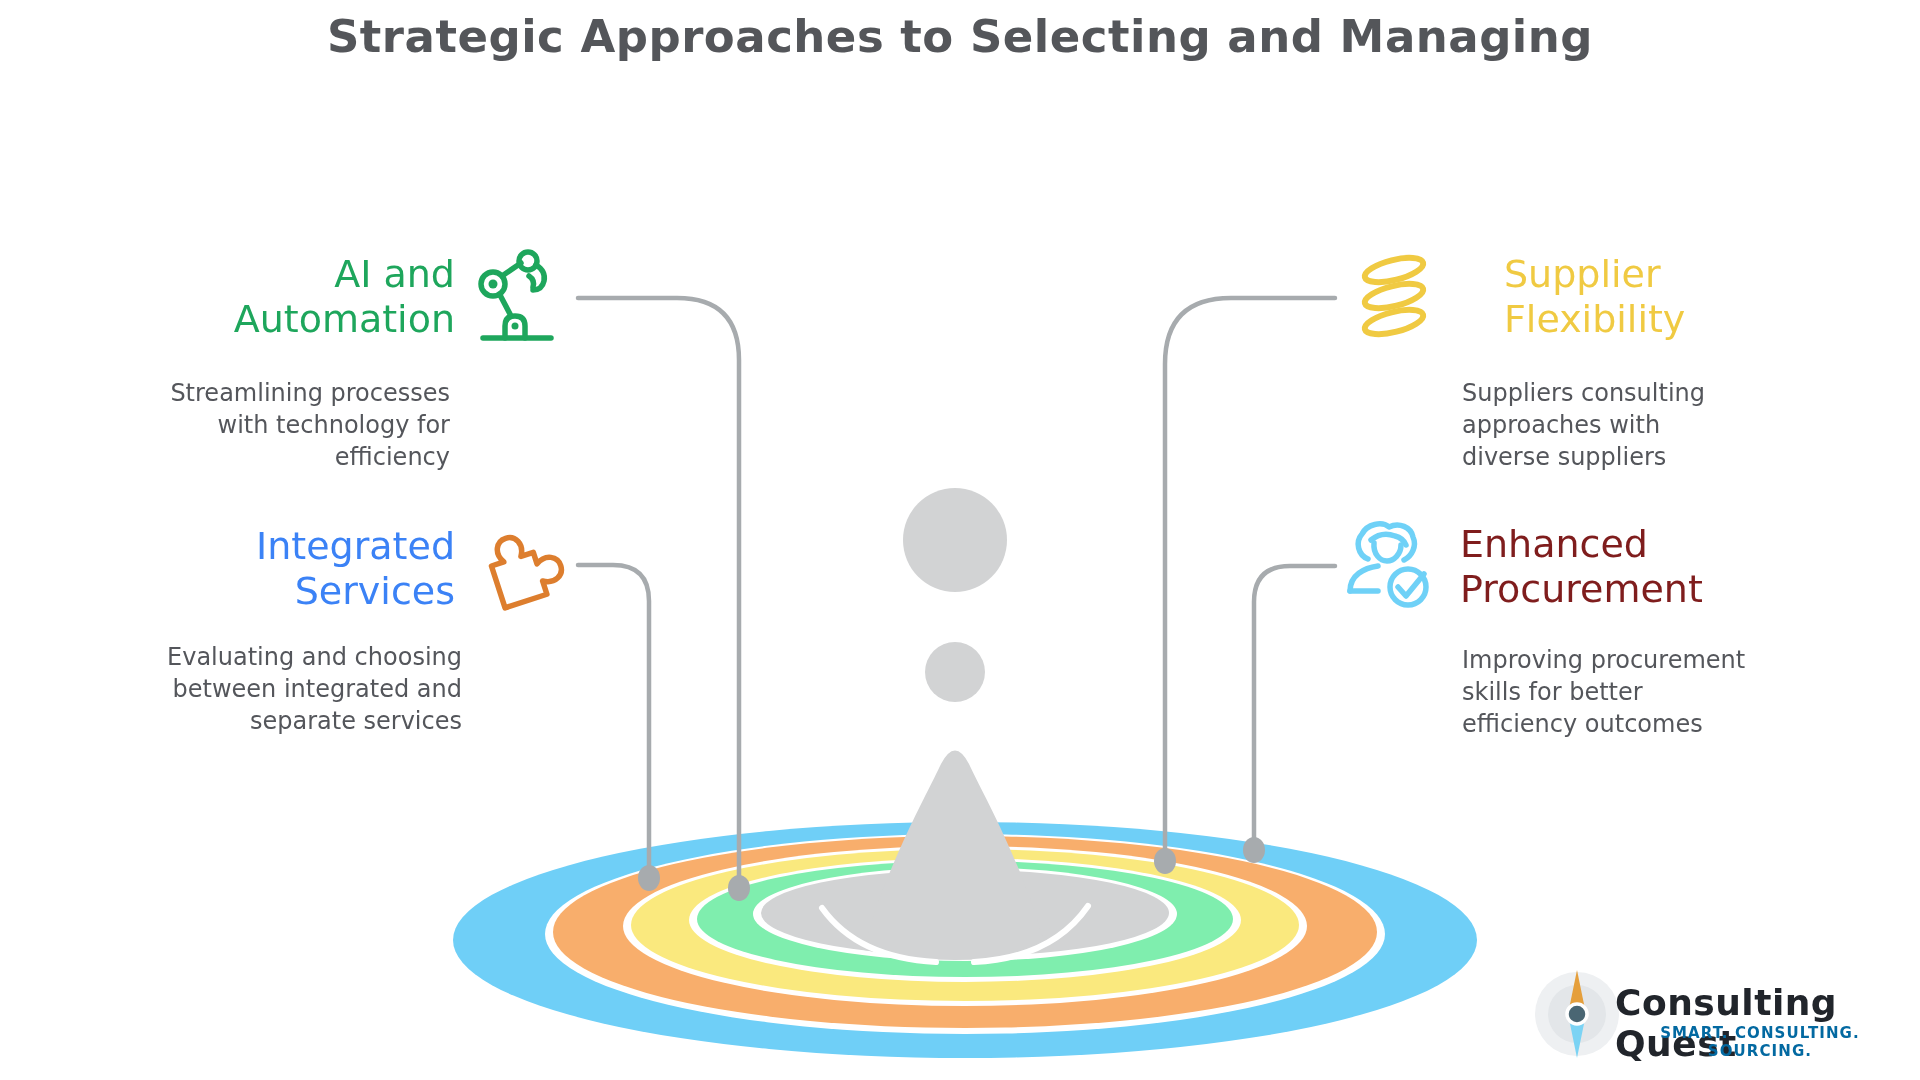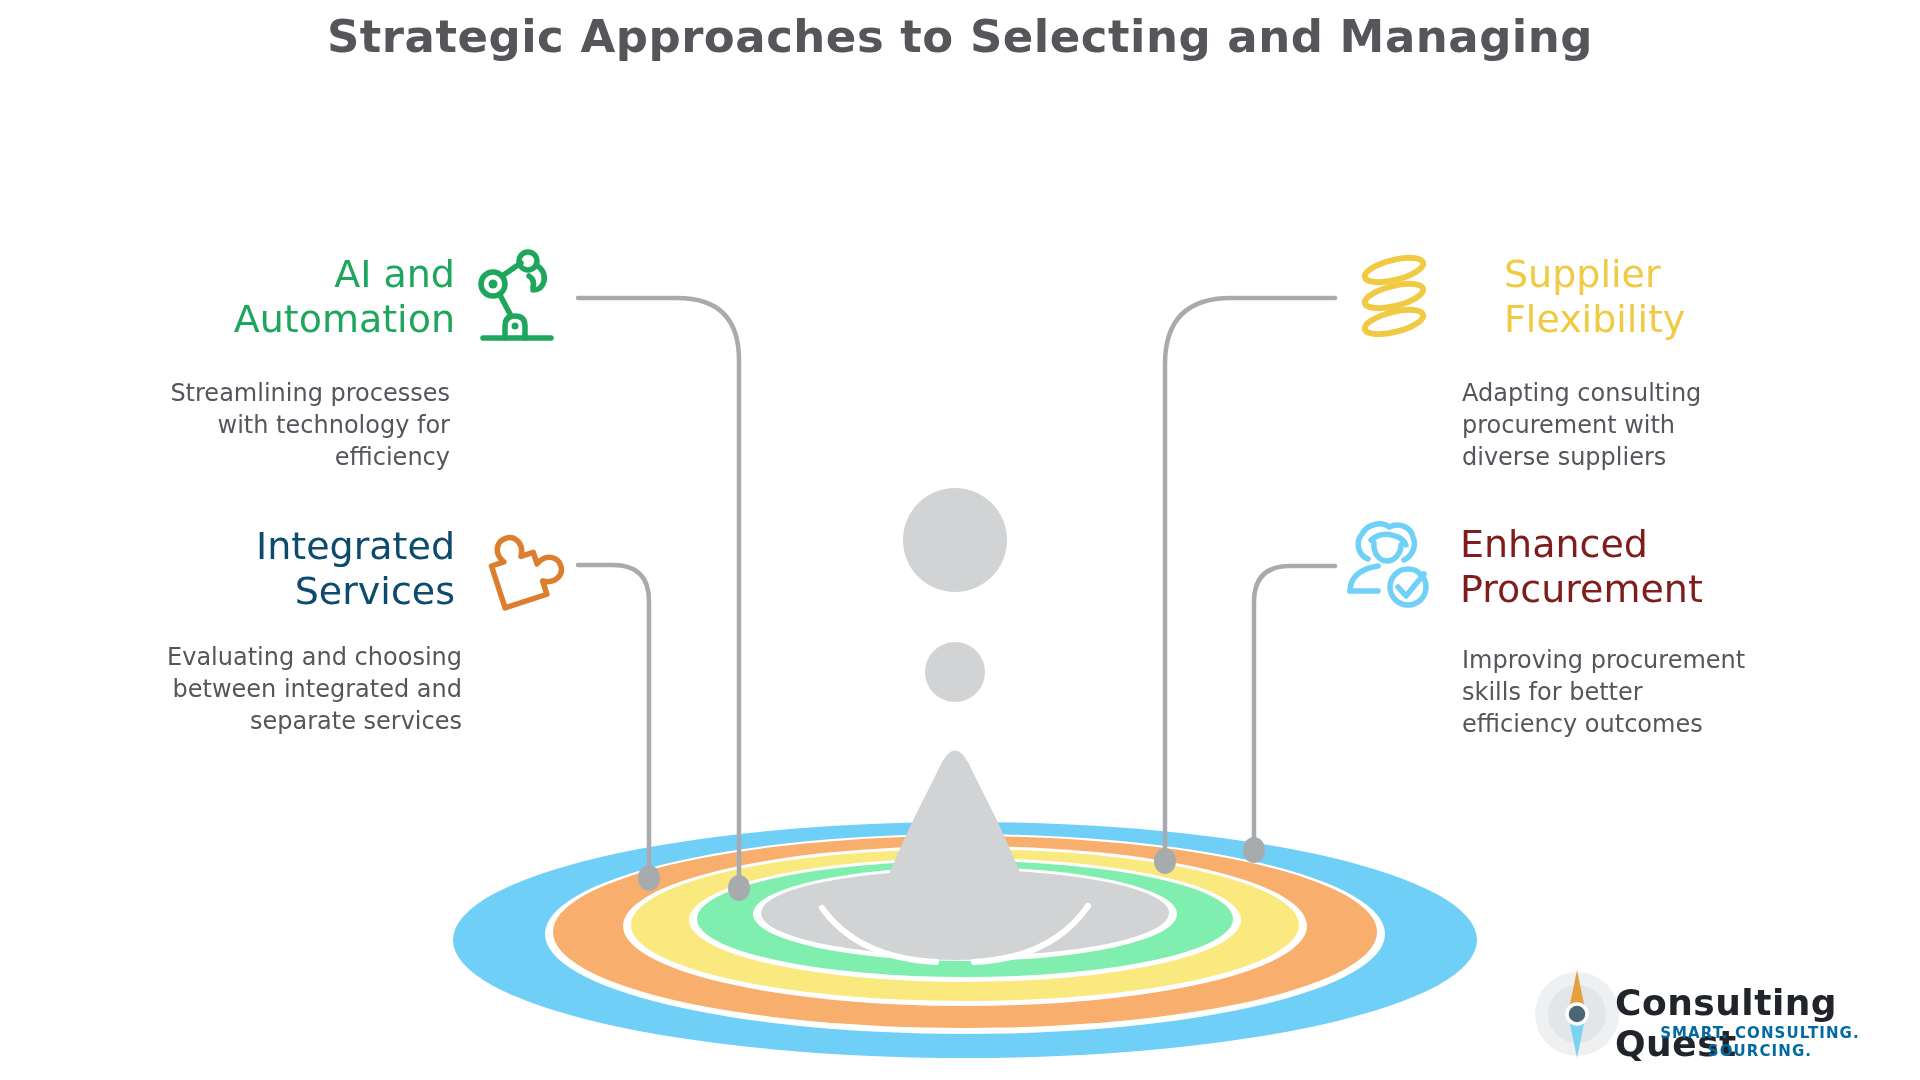--- a/index.html
+++ b/index.html
@@ -6,21 +6,21 @@
   body{width:1920px;height:1080px;position:relative;overflow:hidden;
        font-family:"DejaVu Sans","Liberation Sans",sans-serif;}
   .abs{position:absolute;}
   .title-wrap{top:10px;left:0;width:1920px;text-align:center;}
   .title-line{font-size:45px;font-weight:bold;color:#54565a;line-height:1.18;letter-spacing:.5px;}
   .q-heading{font-size:38px;font-weight:normal;line-height:1.18;white-space:pre-line;}
   .q-desc{font-size:24px;color:#54565b;line-height:1.33;}
   .right{text-align:right;}
   .left{text-align:left;}
   .c-green{color:#1ea65c;}
-  .c-orange{color:#0c4a6e;}
+  .c-orange{color:#3b82f6;}
   .c-yellow{color:#f0ca42;}
   .c-blue{color:#7f1d1d;}
   .splash-svg{top:0;left:0;}
   .logo-name{font-size:36px;font-weight:bold;color:#21252b;letter-spacing:.5px;}
   .logo-tagline{font-size:15px;font-weight:bold;color:#0369a1;letter-spacing:1.1px;text-align:center;}
 </style>
 </head>
 <body>
 
 <div class="abs title-wrap">
@@ -94,21 +94,21 @@
 <div class="abs">
   <svg class="abs" style="left:1348px;top:248px;" width="92" height="104" viewBox="0 0 92 104">
     <g stroke="#f0ca42" stroke-width="6" fill="none" stroke-linecap="round">
       <ellipse cx="46" cy="22" rx="30" ry="10" transform="rotate(-14 46 22)"></ellipse>
       <ellipse cx="46" cy="48" rx="30" ry="10" transform="rotate(-14 46 48)"></ellipse>
       <ellipse cx="46" cy="74" rx="30" ry="10" transform="rotate(-14 46 74)"></ellipse>
     </g>
   </svg>
   <div class="abs q-heading c-yellow left" style="left:1504px;top:252px;width:420px;">Supplier
 Flexibility</div>
-  <div class="abs q-desc left" style="left:1462px;top:378px;width:280px;">Adapting consulting procurement with diverse suppliers</div>
+  <div class="abs q-desc left" style="left:1462px;top:378px;width:280px;">Suppliers consulting approaches with diverse suppliers</div>
 </div>
 
 <div class="abs">
   <svg class="abs" style="left:1338px;top:515px;" width="108" height="108" viewBox="0 0 108 108">
     <g stroke="#6fd1f7" stroke-width="5.5" fill="none" stroke-linecap="round" stroke-linejoin="round">
       <path d="M 30 44 C 20 40 17 27 24 19 C 29 9 44 6 51 12 C 61 7 73 12 75 22 C 79 31 74 41 66 45"></path>
       <path d="M 33 25 Q 44 16 57 21 Q 65 23 68 30"></path>
       <path d="M 36 28 C 35 39 42 46 49 46 C 56 46 63 39 63 30"></path>
       <path d="M 12 76 C 12 60 26 53 40 51"></path>
       <path d="M 12 76 H 40"></path>

